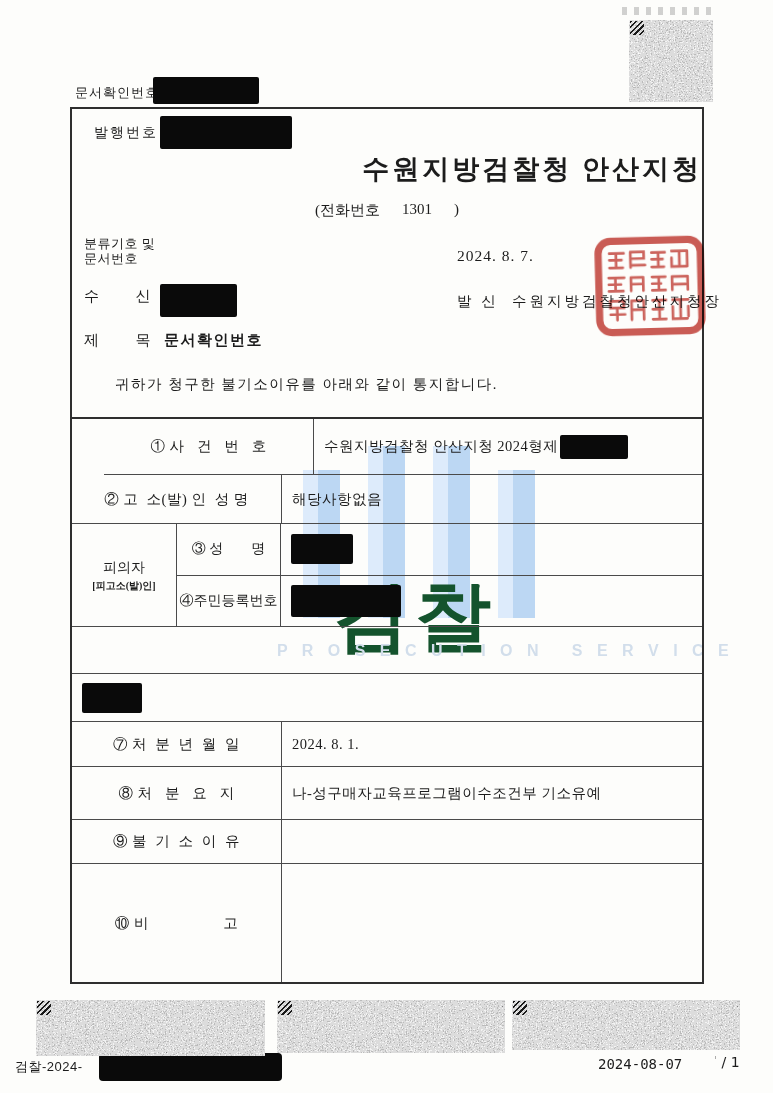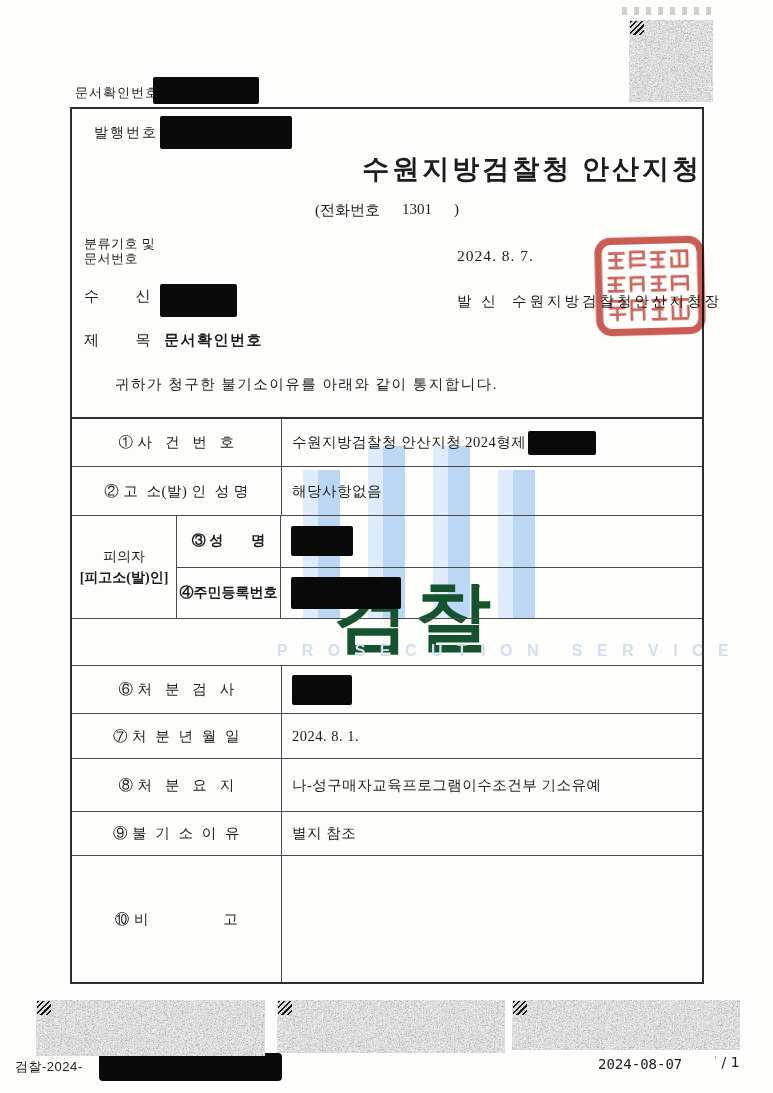--- a/index.html
+++ b/index.html
@@ -44,25 +44,25 @@
   .seal { position:absolute; left:522px; top:127px; width:112px; height:100px; z-index:2; opacity:.88; mix-blend-mode:multiply; transform:rotate(-1.5deg); }
 
   
   .doc-table { position:absolute; left:-2px; right:-2px; top:308px; bottom:-2px; border:2px solid #2e2e2e; display:flex; flex-direction:column; z-index:1; }
   .trow { display:flex; border-bottom:1px solid #4a4a4a; align-items:stretch; }
   .trow:last-child { border-bottom:none; flex:1; }
   .lbl { width:210px; border-right:1px solid #4a4a4a; display:flex; align-items:center; justify-content:center; font-size:14.5px; white-space:pre; letter-spacing:.5px; }
   .val { flex:1; display:flex; align-items:center; padding-left:10px; font-size:14.5px; letter-spacing:.5px; gap:2px; }
   .group { display:flex; }
   .g-outer { width:105px; border-right:1px solid #4a4a4a; display:flex; flex-direction:column; align-items:center; justify-content:center; font-size:14px; line-height:1.5; }
-  .g-outer .bracket { font-size:14px; font-weight:600; }
+  .g-outer .bracket { font-size:10px; font-weight:600; }
   .g-rows { flex:1; display:flex; flex-direction:column; }
   .g-row { display:flex; flex:1; }
   .g-row:first-child { border-bottom:1px solid #4a4a4a; }
-  .g-lbl { width:104px; border-right:1px solid #4a4a4a; display:flex; align-items:center; justify-content:center; font-size:14px; white-space:pre;font-weight:bold; }
+  .g-lbl { width:104px; border-right:1px solid #4a4a4a; display:flex; align-items:center; justify-content:center; font-size:14px; white-space:pre; }
   .g-val { flex:1; display:flex; align-items:center; padding-left:10px; }
 
   
   .footer-code { position:absolute; left:15px; top:1058px; font-size:13px; font-family:"Liberation Sans","DejaVu Sans",sans-serif; letter-spacing:.5px; z-index:2; }
   .footer-date { position:absolute; left:598px; top:1056px; font-size:14px; font-family:"DejaVu Sans Mono","Liberation Mono",monospace; z-index:2;text-align:right; }
   .footer-page { position:absolute; left:714px; top:1054px; font-size:14px; font-family:"DejaVu Sans","Liberation Sans",sans-serif; z-index:2; }
   .footer-page .pfx { opacity:.4; font-size:11px; vertical-align:top; }
 </style>
 </head>
 <body>
@@ -152,21 +152,21 @@
           <path d="M70 58 h14 M70 64 v11 h13 M77 58 v17 M84 64 v9"></path>
         </g>
       </g>
     </svg>
 
     <div class="subj-line"><span>제      목</span>  <span class="subj-value">문서확인번호</span></div>
 
     <div class="notice-line">귀하가 청구한 불기소이유를 아래와 같이 통지합니다.</div>
 
     <div class="doc-table">
-      <div class="trow" style="height:48px;">
+      <div class="trow" style="height:56px;margin-left:32px;">
         <div class="lbl">① 사   건   번   호</div>
         <div class="val">
           <span>수원지방검찰청 안산지청 2024형제</span>
           <span class="redact" style="display:inline-block;width:68px;height:24px;"></span>
         </div>
       </div>
       <div class="trow" style="height:49px;">
         <div class="lbl">② 고  소(발) 인  성 명</div>
         <div class="val">해당사항없음</div>
       </div>
@@ -186,36 +186,34 @@
             <div class="g-lbl">④주민등록번호</div>
             <div class="g-val">
               <span class="redact" style="display:inline-block;width:110px;height:32px;"></span>
             </div>
           </div>
         </div>
       </div>
       <div class="trow" style="height:47px;">
       </div>
       <div class="trow" style="height:48px;">
-        <div class="lbl">⑥ 처   분   검   사</div>
         <div class="val">
           <span class="redact" style="display:inline-block;width:60px;height:30px;"></span>
         </div>
       </div>
       <div class="trow" style="height:45px;">
         <div class="lbl">⑦ 처  분  년  월  일</div>
         <div class="val">2024. 8. 1.</div>
       </div>
       <div class="trow" style="height:53px;">
         <div class="lbl">⑧ 처   분   요   지</div>
         <div class="val">나-성구매자교육프로그램이수조건부 기소유예</div>
       </div>
-      <div class="trow" style="height:44px;">
+      <div class="trow" style="height:44px;gap:40px;">
         <div class="lbl">⑨ 불  기  소  이  유</div>
-        <div class="val">별지 참조</div>
       </div>
       <div class="trow">
         <div class="lbl">⑩ 비                  고</div>
         <div class="val"></div>
       </div>
     </div>
   </div>
 
   <div class="noise-block" style="left:36px; top:1000px; width:229px; height:56px;">
     <svg>

